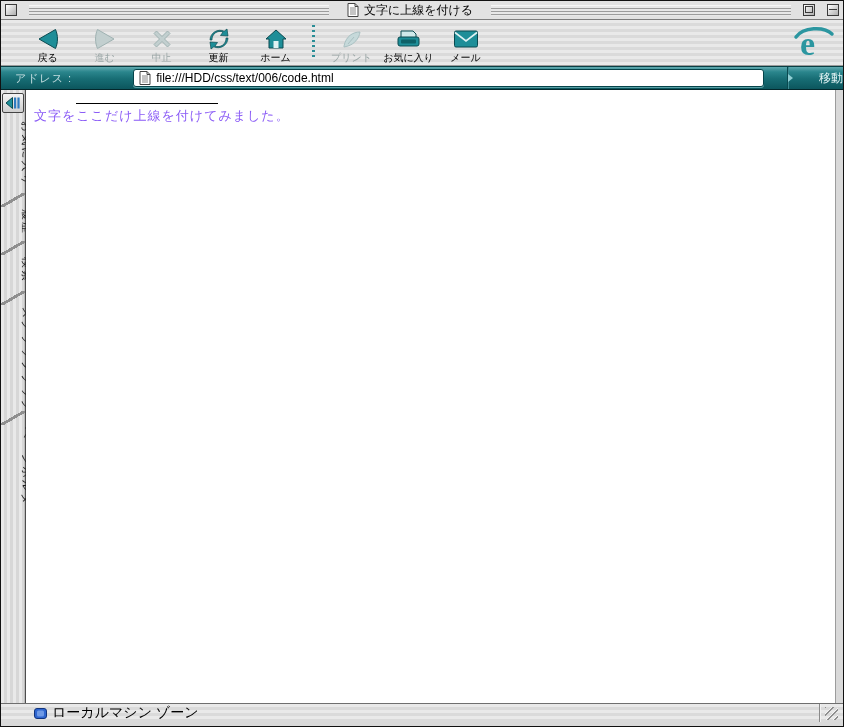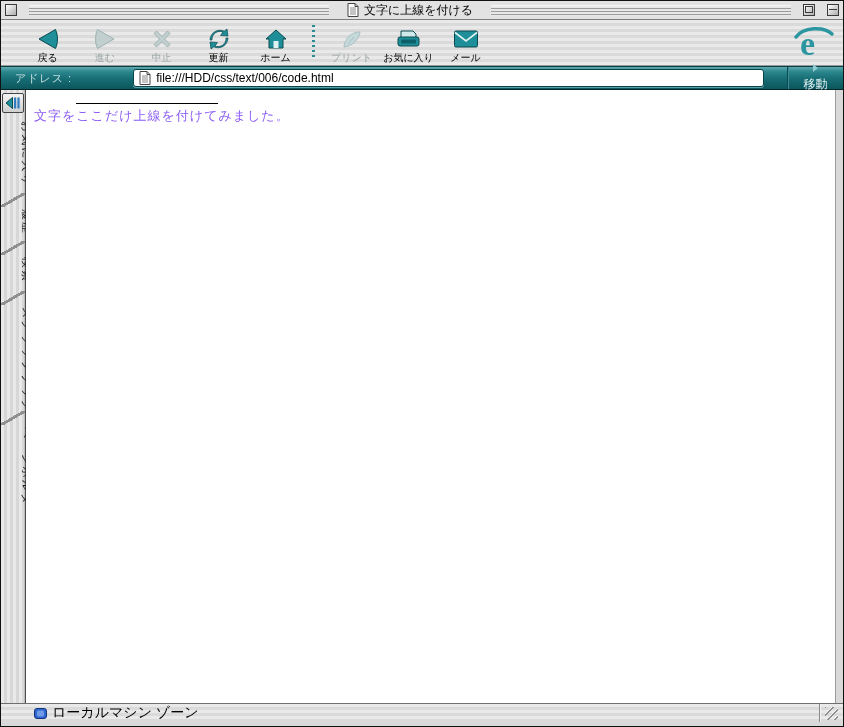--- a/index.html
+++ b/index.html
@@ -44,22 +44,22 @@
     height:24px;flex:0 0 24px;display:flex;align-items:center;
     background:linear-gradient(180deg,#5fa9af 0,#2a858c 5px,#176d74 12px,#0c565d 100%);
     border-top:1px solid #083f44;border-bottom:1px solid #03282c;
     padding:0 0 0 14px;gap:23px;
   }
   .addr-label{font-size:11px;color:#c8e0e2;letter-spacing:1px;white-space:nowrap;}
   .addr-field{flex:1;height:18px;background:#fff;border:1px solid #06444a;border-radius:3px;
     display:flex;align-items:center;gap:5px;padding:0 5px;box-shadow:0 1px 0 #5aa0a6;margin-left:38px;}
   .addr-input{flex:1;border:none;outline:none;background:transparent;
     font-family:"Liberation Sans","DejaVu Sans",sans-serif;font-size:12px;color:#000;height:16px;padding:0;}
-  .go-btn{width:56px;height:100%;display:flex;align-items:center;justify-content:center;gap:4px;
-    border-left:1px solid #0a4a50;box-shadow:1px 0 0 #3d8d94 inset;cursor:pointer;flex-direction:column;}
+  .go-btn{width:56px;height:100%;display:flex;align-items:center;justify-content:space-between;gap:4px;
+    border-left:1px solid #0a4a50;box-shadow:1px 0 0 #3d8d94 inset;cursor:pointer;}
   .go-arrow{width:0;height:0;border-left:5px solid #8fcdd2;border-top:4px solid transparent;border-bottom:4px solid transparent;}
   .go-label{font-size:12px;color:#e4f4f5;}
   
   .main{flex:1;display:flex;background:#d9d9d9;padding-right:7px;}
   .sidebar{width:25px;flex:0 0 25px;display:flex;flex-direction:column;align-items:center;
     background:repeating-linear-gradient(90deg,#e9e9e9 0 3px,#d7d7d7 3px 6px);
     border-right:1px solid #4d4d4d;box-shadow:-1px 0 0 #bcbcbc inset;}
   .side-btn{width:22px;height:20px;margin:3px 0 6px 0;border:1px solid #444;border-radius:2px;
     background:linear-gradient(180deg,#f4f4f4,#cfcfcf);display:flex;align-items:center;justify-content:center;cursor:pointer;}
   .vtab{position:relative;width:100%;cursor:pointer;}

